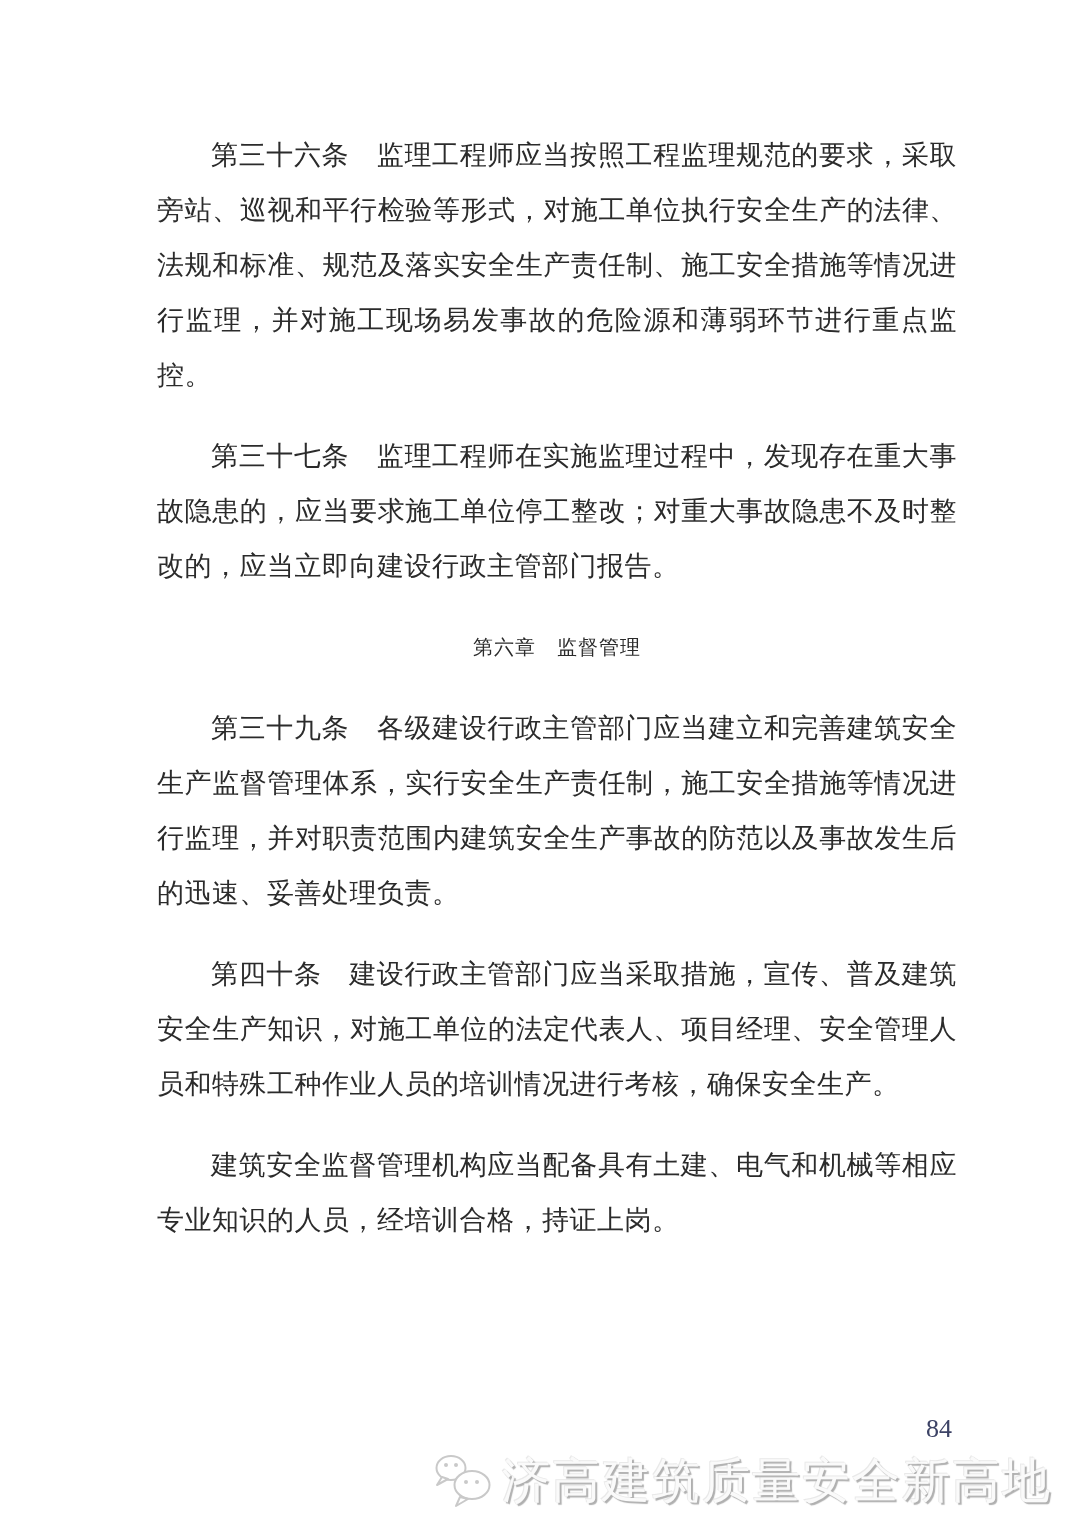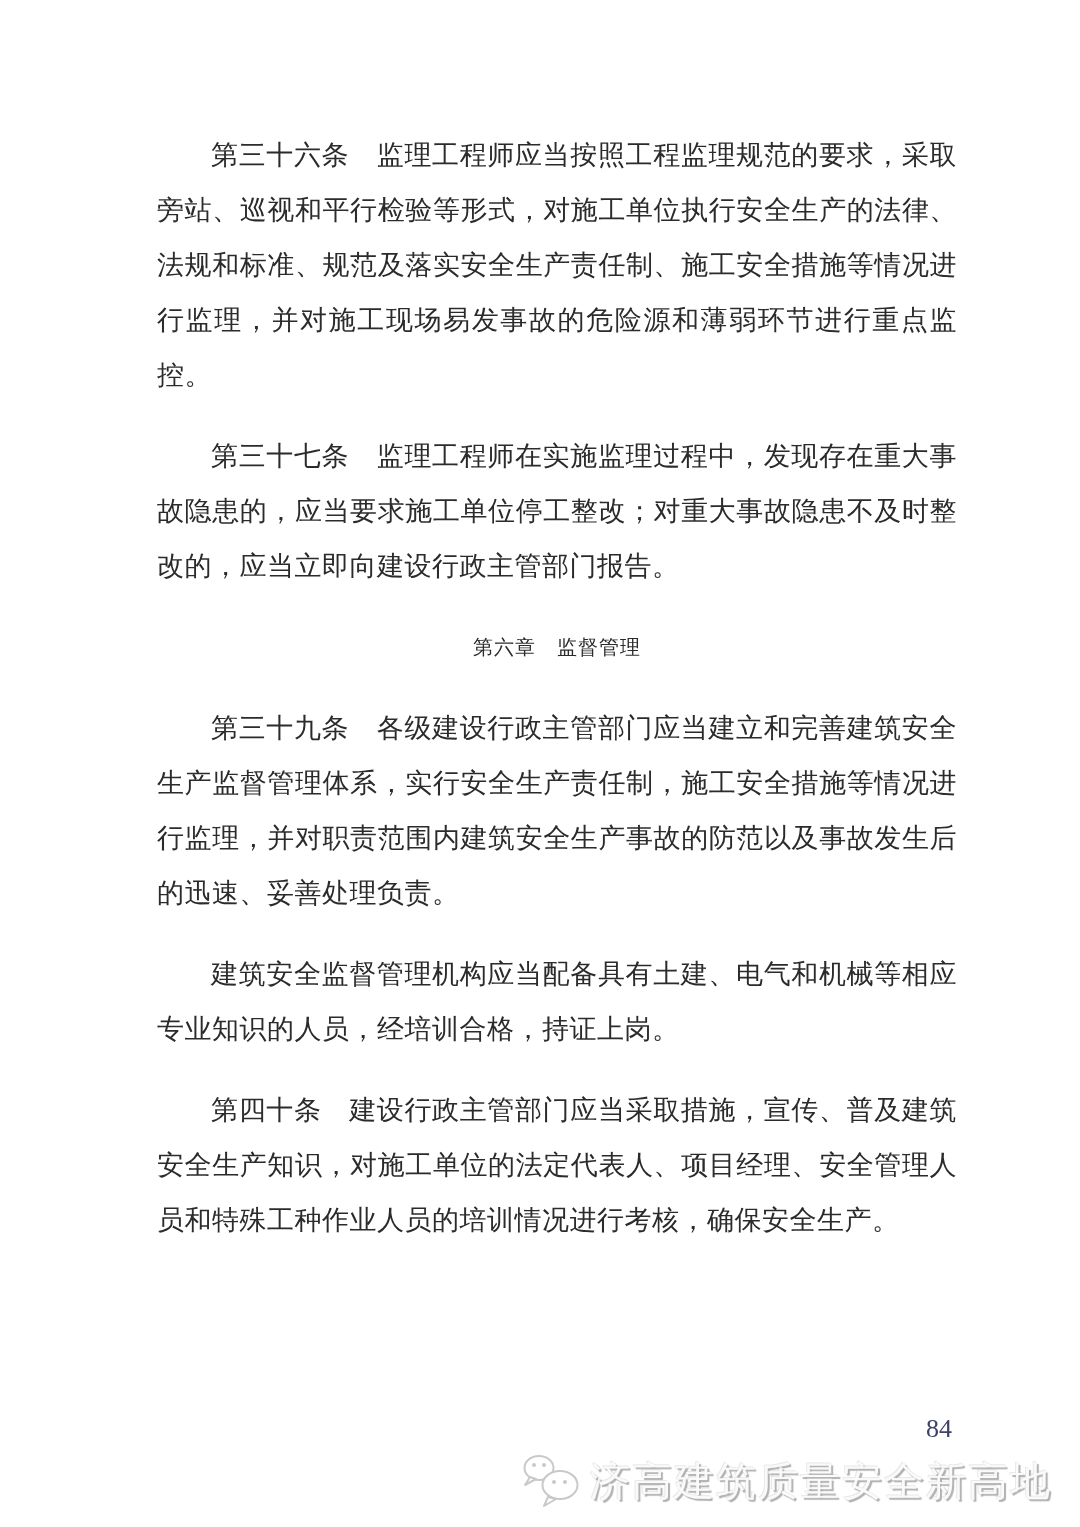--- a/index.html
+++ b/index.html
@@ -58,43 +58,43 @@
     gap: 8px;
     user-select: none;
   }
   .watermark-icon-wrap {
     width: 62px;
     height: 58px;
     flex: 0 0 auto;
   }
   .watermark-text {
     font-family: "Liberation Sans", "DejaVu Sans", sans-serif;
-    font-size: 40px;
+    font-size: 48px;
     line-height: 58px;
     letter-spacing: 2px;
     color: #fafafa;
     text-shadow:
       2px 2px 1px #b0b0b0,
       -1px -1px 0 #e9e9e9,
       0 0 1px #d2d2d2;
     white-space: nowrap;
   }
 </style>
 </head>
 <body>
 
 <div class="page">
 
   <main class="content">
     <p class="body-para">第三十六条　监理工程师应当按照工程监理规范的要求，采取旁站、巡视和平行检验等形式，对施工单位执行安全生产的法律、法规和标准、规范及落实安全生产责任制、施工安全措施等情况进行监理，并对施工现场易发事故的危险源和薄弱环节进行重点监控。</p>
     <p class="body-para">第三十七条　监理工程师在实施监理过程中，发现存在重大事故隐患的，应当要求施工单位停工整改；对重大事故隐患不及时整改的，应当立即向建设行政主管部门报告。</p>
     <h2 class="chapter-heading">第六章　监督管理</h2>
     <p class="body-para">第三十九条　各级建设行政主管部门应当建立和完善建筑安全生产监督管理体系，实行安全生产责任制，施工安全措施等情况进行监理，并对职责范围内建筑安全生产事故的防范以及事故发生后的迅速、妥善处理负责。</p>
+    <p class="body-para">第四十条　建设行政主管部门应当采取措施，宣传、普及建筑安全生产知识，对施工单位的法定代表人、项目经理、安全管理人员和特殊工种作业人员的培训情况进行考核，确保安全生产。</p>
     <p class="body-para">建筑安全监督管理机构应当配备具有土建、电气和机械等相应专业知识的人员，经培训合格，持证上岗。</p>
-    <p class="body-para">第四十条　建设行政主管部门应当采取措施，宣传、普及建筑安全生产知识，对施工单位的法定代表人、项目经理、安全管理人员和特殊工种作业人员的培训情况进行考核，确保安全生产。</p>
   </main>
 
   <div class="page-number">84</div>
 
   <div class="watermark">
     <span class="watermark-icon-wrap">
       <svg width="62" height="58" viewBox="0 0 62 58" xmlns="http://www.w3.org/2000/svg">
 
         <ellipse cx="19" cy="16" rx="14.5" ry="12" fill="#ffffff" stroke="#c9c9c9" stroke-width="2"></ellipse>
         <path d="M10 25 L5 33 L16 27 Z" fill="#ffffff" stroke="#c9c9c9" stroke-width="2" stroke-linejoin="round"></path>

